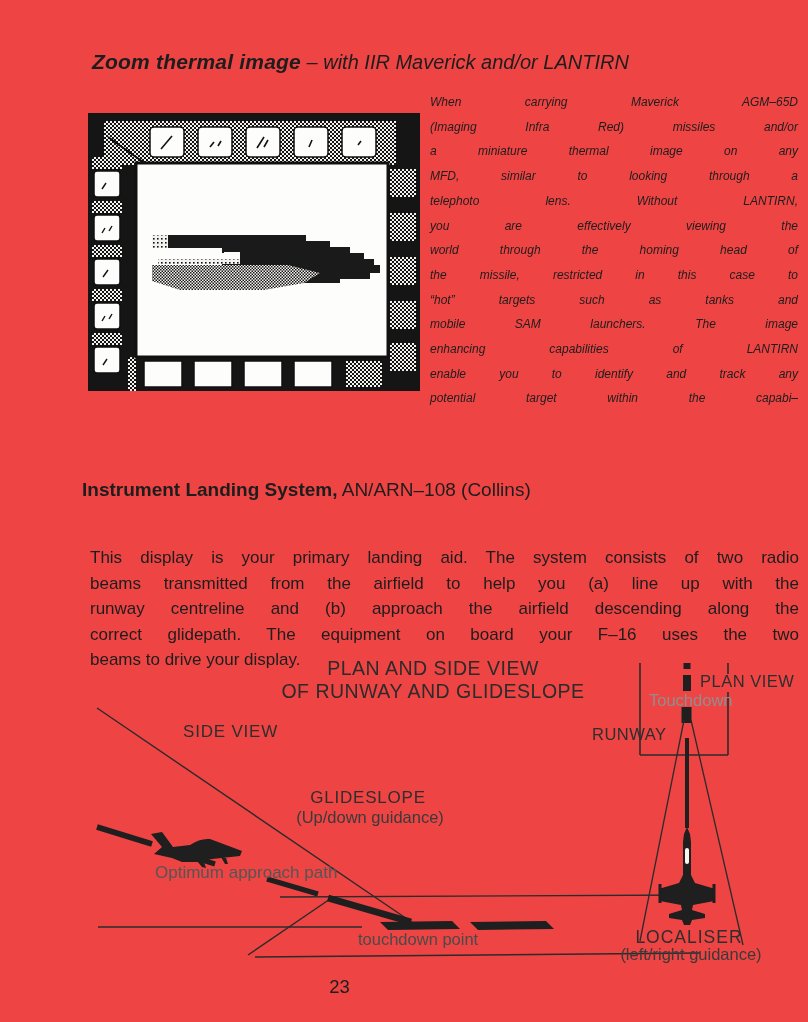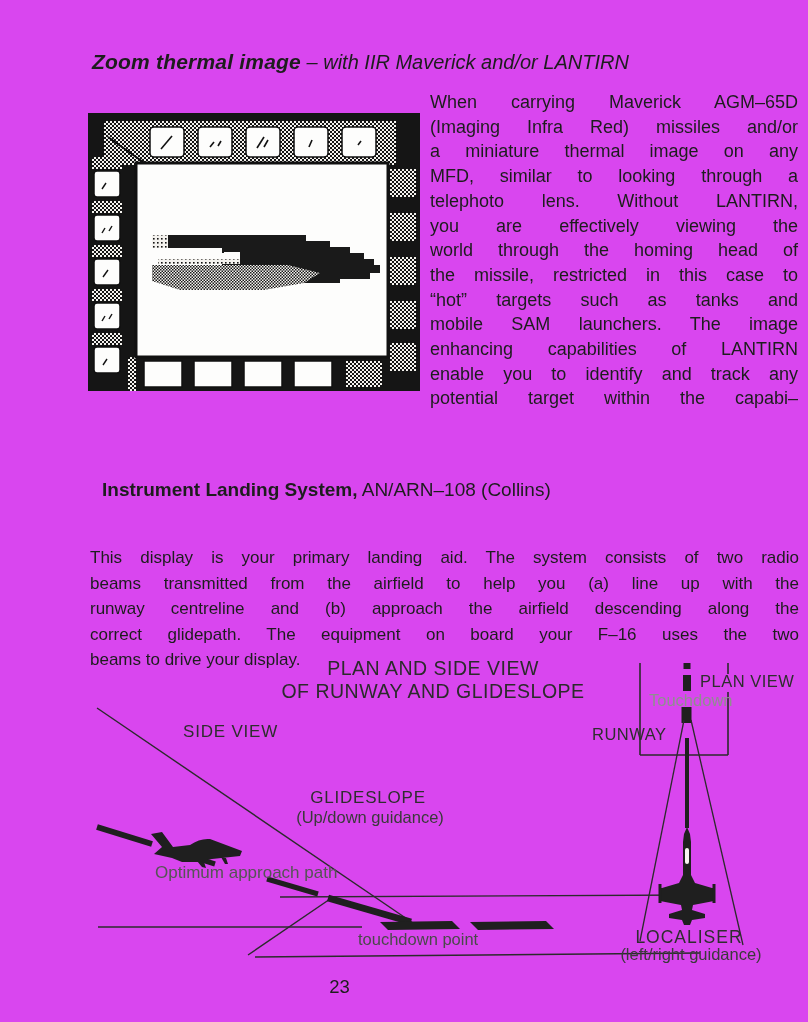--- a/index.html
+++ b/index.html
@@ -1,28 +1,28 @@
 <!DOCTYPE html>
 <html><head>
 <meta charset="utf-8">
 <style>
   html,body{margin:0;padding:0;background:#e9e7e2;}
   .page{
     position:relative; width:808px; height:1022px; overflow:hidden;
-    background:#d946ef; color:#1d1d1d;
+    background:#ef4444; color:#1d1d1d;
     font-family:"Liberation Sans", sans-serif;
   }
   .abs{position:absolute;}
   
   .h1{left:92px; top:50px; font-size:20px; font-style:italic; white-space:nowrap;}
   .h1 .b{font-weight:700; font-size:21px; letter-spacing:.2px;}
-  .h2{left:102px; top:479px; font-size:19px; white-space:nowrap;}
+  .h2{left:82px; top:479px; font-size:19px; white-space:nowrap;}
   .h2 .b{font-weight:700;}
   
-  .col{left:430px; top:90px; width:368px; font-size:18px; line-height:24.7px;}
+  .col{left:430px; top:90px; width:368px; font-size:12px; line-height:24.7px;font-style:italic;}
   .para{left:90px; top:545px; width:709px; font-size:17px; line-height:25.6px;}
   .jline{text-align:justify; text-align-last:justify; word-spacing:.5px;}
   .lline{text-align:left;}
   .overflow{left:90px; top:447px; width:712px; font-size:18px;}
   .pageno{left:0; top:976px; width:679px; text-align:center; font-size:18.5px;}
   svg text{font-family:"Liberation Sans", sans-serif;}
 </style>
 </head>
 <body>
 

